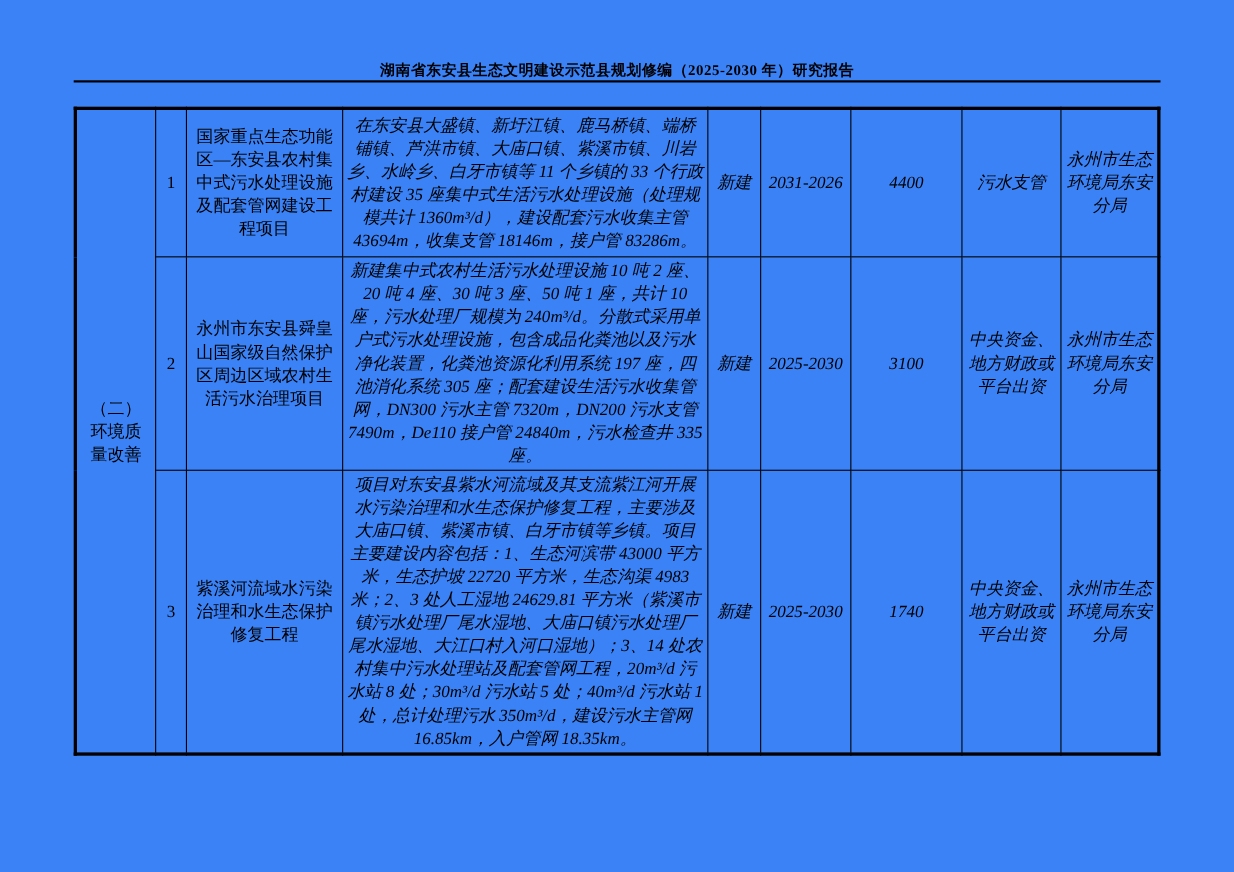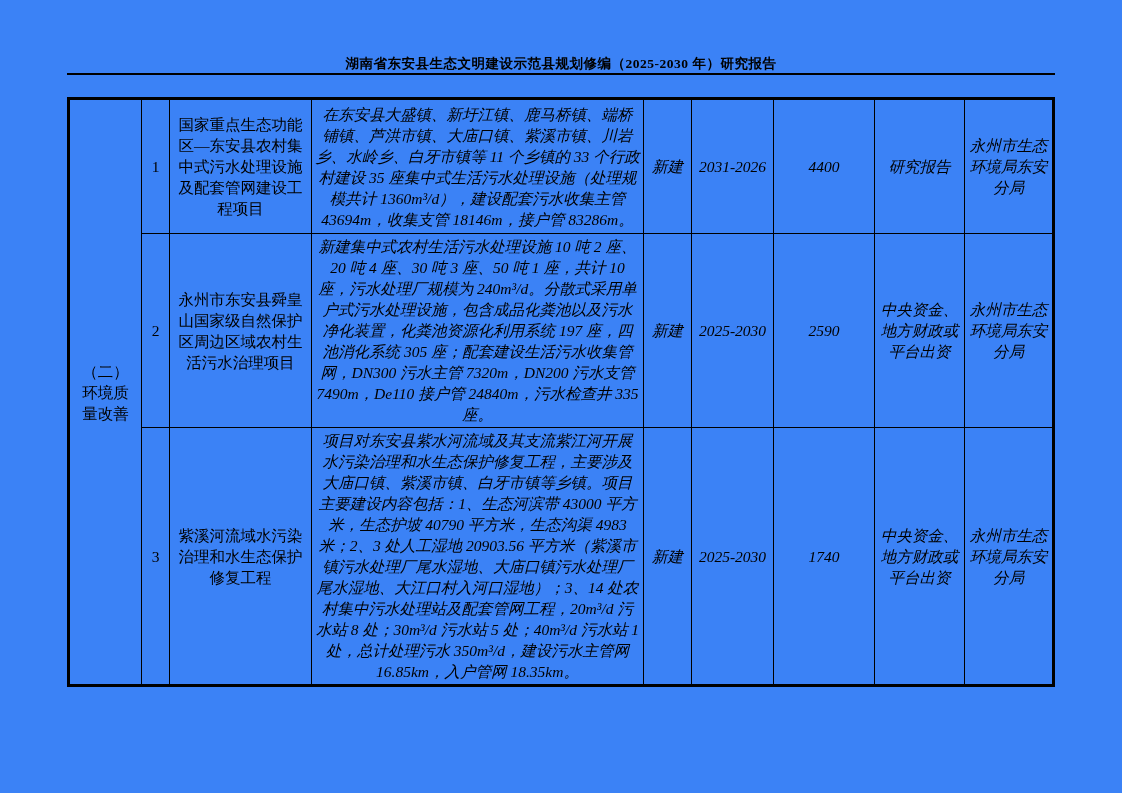--- a/index.html
+++ b/index.html
@@ -91,37 +91,37 @@
     <tbody>
       <tr class="r1">
         <td class="cat" rowspan="3"><span class="catwrap">（二）
 环境质量改善</span></td>
         <td class="seq">1</td>
         <td class="name">国家重点生态功能区—东安县农村集中式污水处理设施及配套管网建设工程项目</td>
         <td class="content">在东安县大盛镇、新圩江镇、鹿马桥镇、端桥铺镇、芦洪市镇、大庙口镇、紫溪市镇、川岩乡、水岭乡、白牙市镇等 11 个乡镇的 33 个行政村建设 35 座集中式生活污水处理设施（处理规模共计 1360m³/d），建设配套污水收集主管 43694m，收集支管 18146m，接户管 83286m。</td>
         <td class="nature">新建</td>
         <td class="period">2031-2026</td>
         <td class="invest">4400</td>
-        <td class="fund">研究报告</td>
+        <td class="fund">污水支管</td>
         <td class="agency">永州市生态环境局东安分局</td>
       </tr>
       <tr class="r2">
         <td class="seq">2</td>
         <td class="name">永州市东安县舜皇山国家级自然保护区周边区域农村生活污水治理项目</td>
         <td class="content">新建集中式农村生活污水处理设施 10 吨 2 座、20 吨 4 座、30 吨 3 座、50 吨 1 座，共计 10 座，污水处理厂规模为 240m³/d。分散式采用单户式污水处理设施，包含成品化粪池以及污水净化装置，化粪池资源化利用系统 197 座，四池消化系统 305 座；配套建设生活污水收集管网，DN300 污水主管 7320m，DN200 污水支管 7490m，De110 接户管 24840m，污水检查井 335 座。</td>
         <td class="nature">新建</td>
         <td class="period">2025-2030</td>
-        <td class="invest">2590</td>
+        <td class="invest">3100</td>
         <td class="fund">中央资金、地方财政或平台出资</td>
         <td class="agency">永州市生态环境局东安分局</td>
       </tr>
       <tr class="r3">
         <td class="seq">3</td>
         <td class="name">紫溪河流域水污染治理和水生态保护修复工程</td>
-        <td class="content">项目对东安县紫水河流域及其支流紫江河开展水污染治理和水生态保护修复工程，主要涉及大庙口镇、紫溪市镇、白牙市镇等乡镇。项目主要建设内容包括：1、生态河滨带 43000 平方米，生态护坡 40790 平方米，生态沟渠 4983 米；2、3 处人工湿地 20903.56 平方米（紫溪市镇污水处理厂尾水湿地、大庙口镇污水处理厂尾水湿地、大江口村入河口湿地）；3、14 处农村集中污水处理站及配套管网工程，20m³/d 污水站 8 处；30m³/d 污水站 5 处；40m³/d 污水站 1 处，总计处理污水 350m³/d，建设污水主管网 16.85km，入户管网 18.35km。</td>
+        <td class="content">项目对东安县紫水河流域及其支流紫江河开展水污染治理和水生态保护修复工程，主要涉及大庙口镇、紫溪市镇、白牙市镇等乡镇。项目主要建设内容包括：1、生态河滨带 43000 平方米，生态护坡 22720 平方米，生态沟渠 4983 米；2、3 处人工湿地 24629.81 平方米（紫溪市镇污水处理厂尾水湿地、大庙口镇污水处理厂尾水湿地、大江口村入河口湿地）；3、14 处农村集中污水处理站及配套管网工程，20m³/d 污水站 8 处；30m³/d 污水站 5 处；40m³/d 污水站 1 处，总计处理污水 350m³/d，建设污水主管网 16.85km，入户管网 18.35km。</td>
         <td class="nature">新建</td>
         <td class="period">2025-2030</td>
         <td class="invest">1740</td>
         <td class="fund">中央资金、地方财政或平台出资</td>
         <td class="agency">永州市生态环境局东安分局</td>
       </tr>
     </tbody>
   </table>
 
   <div class="page-number">63</div>

